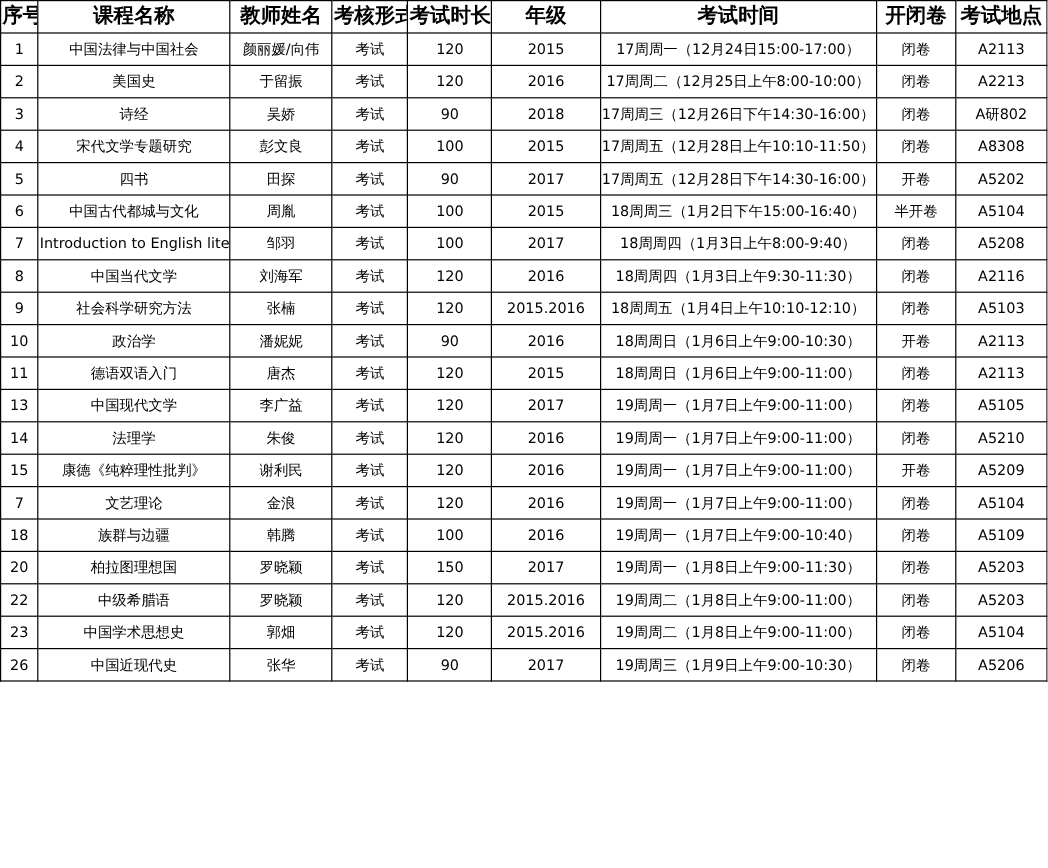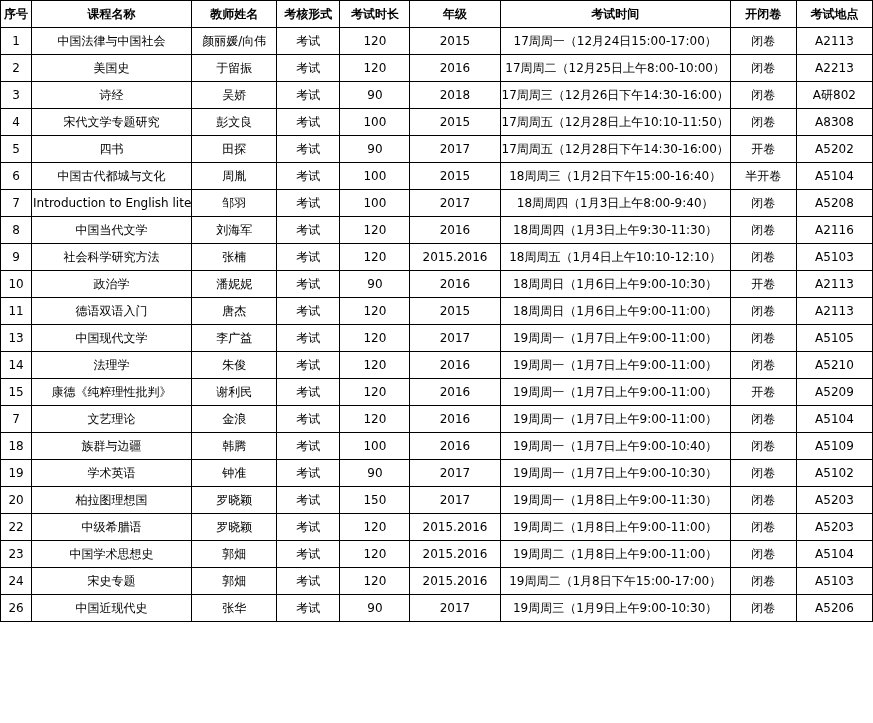--- a/index.html
+++ b/index.html
@@ -26,21 +26,21 @@
     text-align: center;
     vertical-align: middle;
     padding: 2px 1px;
     line-height: 1.25;
     overflow: hidden;
     white-space: nowrap;
   }
   table.exam-table thead th {
     font-weight: bold;
     height: 22px;
-    font-size: 12px;
+    font-size: 17px;
   }
   table.exam-table tbody td {
     height: 22px;
     font-weight: normal;
   }
   
   col.c0 { width: 31px; }
   col.c1 { width: 160px; }
   col.c2 { width: 85px; }
   col.c3 { width: 63px; }
@@ -250,31 +250,20 @@
         <td>族群与边疆</td>
         <td>韩腾</td>
         <td>考试</td>
         <td>100</td>
         <td>2016</td>
         <td class="wrap">19周周一（1月7日上午9:00-10:40）</td>
         <td>闭卷</td>
         <td>A5109</td>
       </tr>
       <tr>
-        <td>19</td>
-        <td>学术英语</td>
-        <td>钟准</td>
-        <td>考试</td>
-        <td>90</td>
-        <td>2017</td>
-        <td class="wrap">19周周一（1月7日上午9:00-10:30）</td>
-        <td>闭卷</td>
-        <td>A5102</td>
-      </tr>
-      <tr>
         <td>20</td>
         <td>柏拉图理想国</td>
         <td>罗晓颖</td>
         <td>考试</td>
         <td>150</td>
         <td>2017</td>
         <td class="wrap">19周周一（1月8日上午9:00-11:30）</td>
         <td>闭卷</td>
         <td>A5203</td>
       </tr>
@@ -292,31 +281,20 @@
       <tr>
         <td>23</td>
         <td>中国学术思想史</td>
         <td>郭畑</td>
         <td>考试</td>
         <td>120</td>
         <td>2015.2016</td>
         <td class="wrap">19周周二（1月8日上午9:00-11:00）</td>
         <td>闭卷</td>
         <td>A5104</td>
-      </tr>
-      <tr>
-        <td>24</td>
-        <td>宋史专题</td>
-        <td>郭畑</td>
-        <td>考试</td>
-        <td>120</td>
-        <td>2015.2016</td>
-        <td class="wrap">19周周二（1月8日下午15:00-17:00）</td>
-        <td>闭卷</td>
-        <td>A5103</td>
       </tr>
       <tr>
         <td>26</td>
         <td>中国近现代史</td>
         <td>张华</td>
         <td>考试</td>
         <td>90</td>
         <td>2017</td>
         <td class="wrap">19周周三（1月9日上午9:00-10:30）</td>
         <td>闭卷</td>

